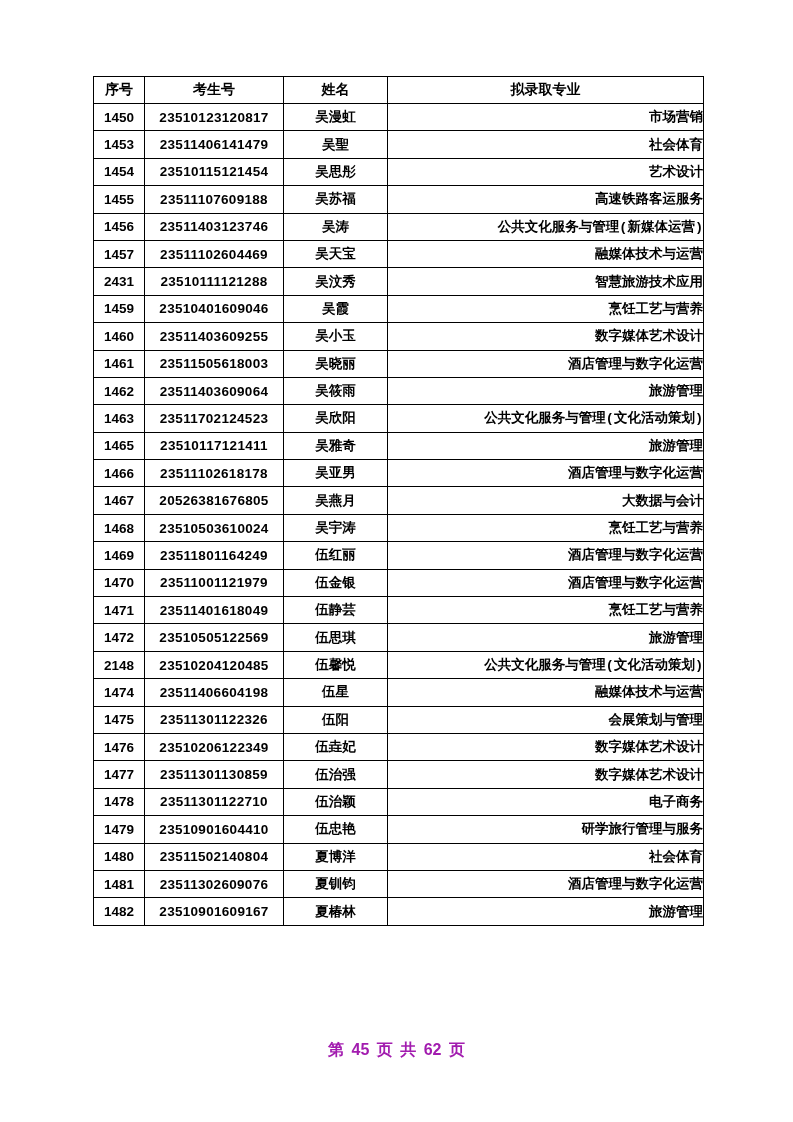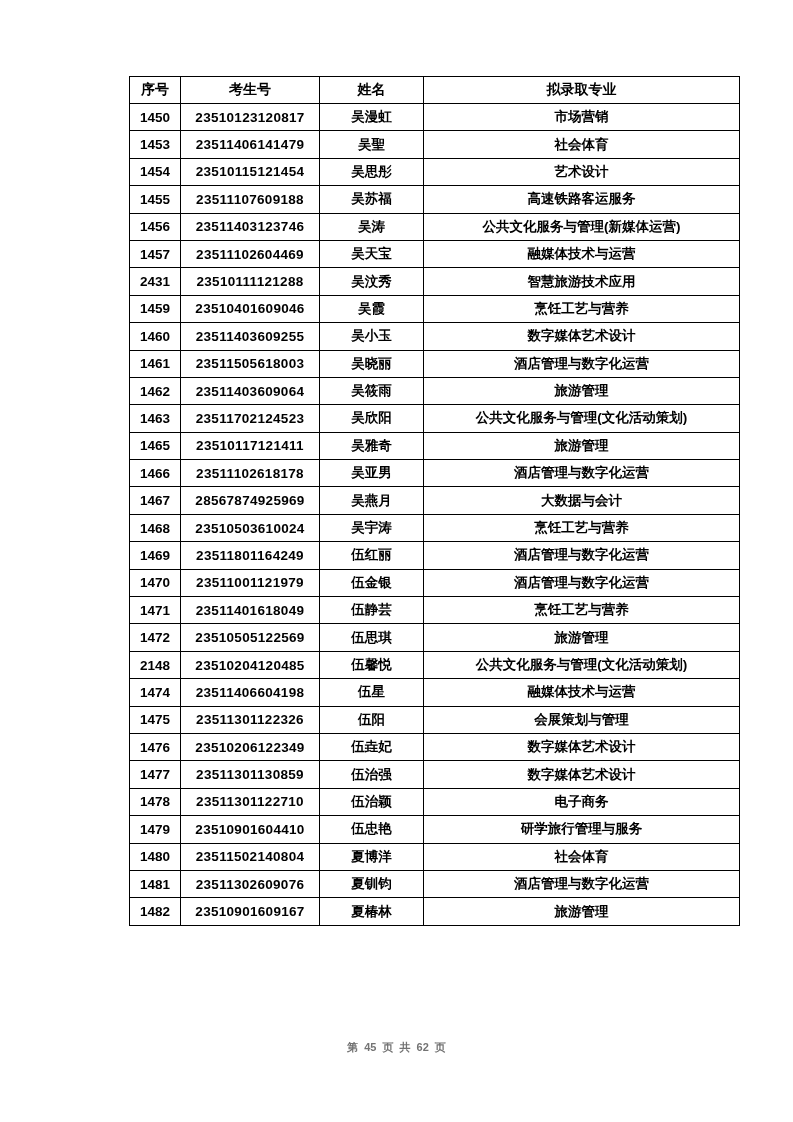--- a/index.html
+++ b/index.html
@@ -16,21 +16,20 @@
     color: #000000;
     overflow: hidden;
   }
   table.admission {
     position: absolute;
     left: 93px;
     top: 76px;
     width: 610px;
     border-collapse: collapse;
     table-layout: fixed;
-    margin-left: 36px;
   }
   table.admission col.c-no     { width: 51px; }
   table.admission col.c-exam   { width: 139px; }
   table.admission col.c-name   { width: 104px; }
   table.admission col.c-major  { width: 316px; }
   table.admission th,
   table.admission td {
     border: 1.5px solid #000000;
     padding: 0;
     font-size: 13.5px;
@@ -42,32 +41,33 @@
   }
   table.admission thead tr { height: 27px; }
   table.admission tbody tr { height: 27.4px; }
   table.admission th {
     text-align: center;
     font-size: 14px;
   }
   td.cell-no, td.cell-exam, td.cell-name { text-align: center; }
   td.cell-exam { letter-spacing: 0.3px; }
   td.cell-major {
-    text-align: center;
+    text-align: right;
     padding-left: 8px;
+    font-family: Liberation Mono, monospace;
   }
   .page-footer {
     position: absolute;
     left: 0;
     top: 1040px;
     width: 793px;
     text-align: center;
-    font-size: 11px;
+    font-size: 16px;
     font-weight: 700;
-    color: #737373;
+    color: #a21caf;
     word-spacing: 3px;
   }
 </style>
 </head>
 <body>
 
 <div class="page">
 
   <table class="admission">
     <colgroup>
@@ -164,21 +164,21 @@
       <td class="cell-major">旅游管理</td>
     </tr>
         <tr>
       <td class="cell-no">1466</td>
       <td class="cell-exam">23511102618178</td>
       <td class="cell-name">吴亚男</td>
       <td class="cell-major">酒店管理与数字化运营</td>
     </tr>
         <tr>
       <td class="cell-no">1467</td>
-      <td class="cell-exam">28567874925969</td>
+      <td class="cell-exam">20526381676805</td>
       <td class="cell-name">吴燕月</td>
       <td class="cell-major">大数据与会计</td>
     </tr>
         <tr>
       <td class="cell-no">1468</td>
       <td class="cell-exam">23510503610024</td>
       <td class="cell-name">吴宇涛</td>
       <td class="cell-major">烹饪工艺与营养</td>
     </tr>
         <tr>

